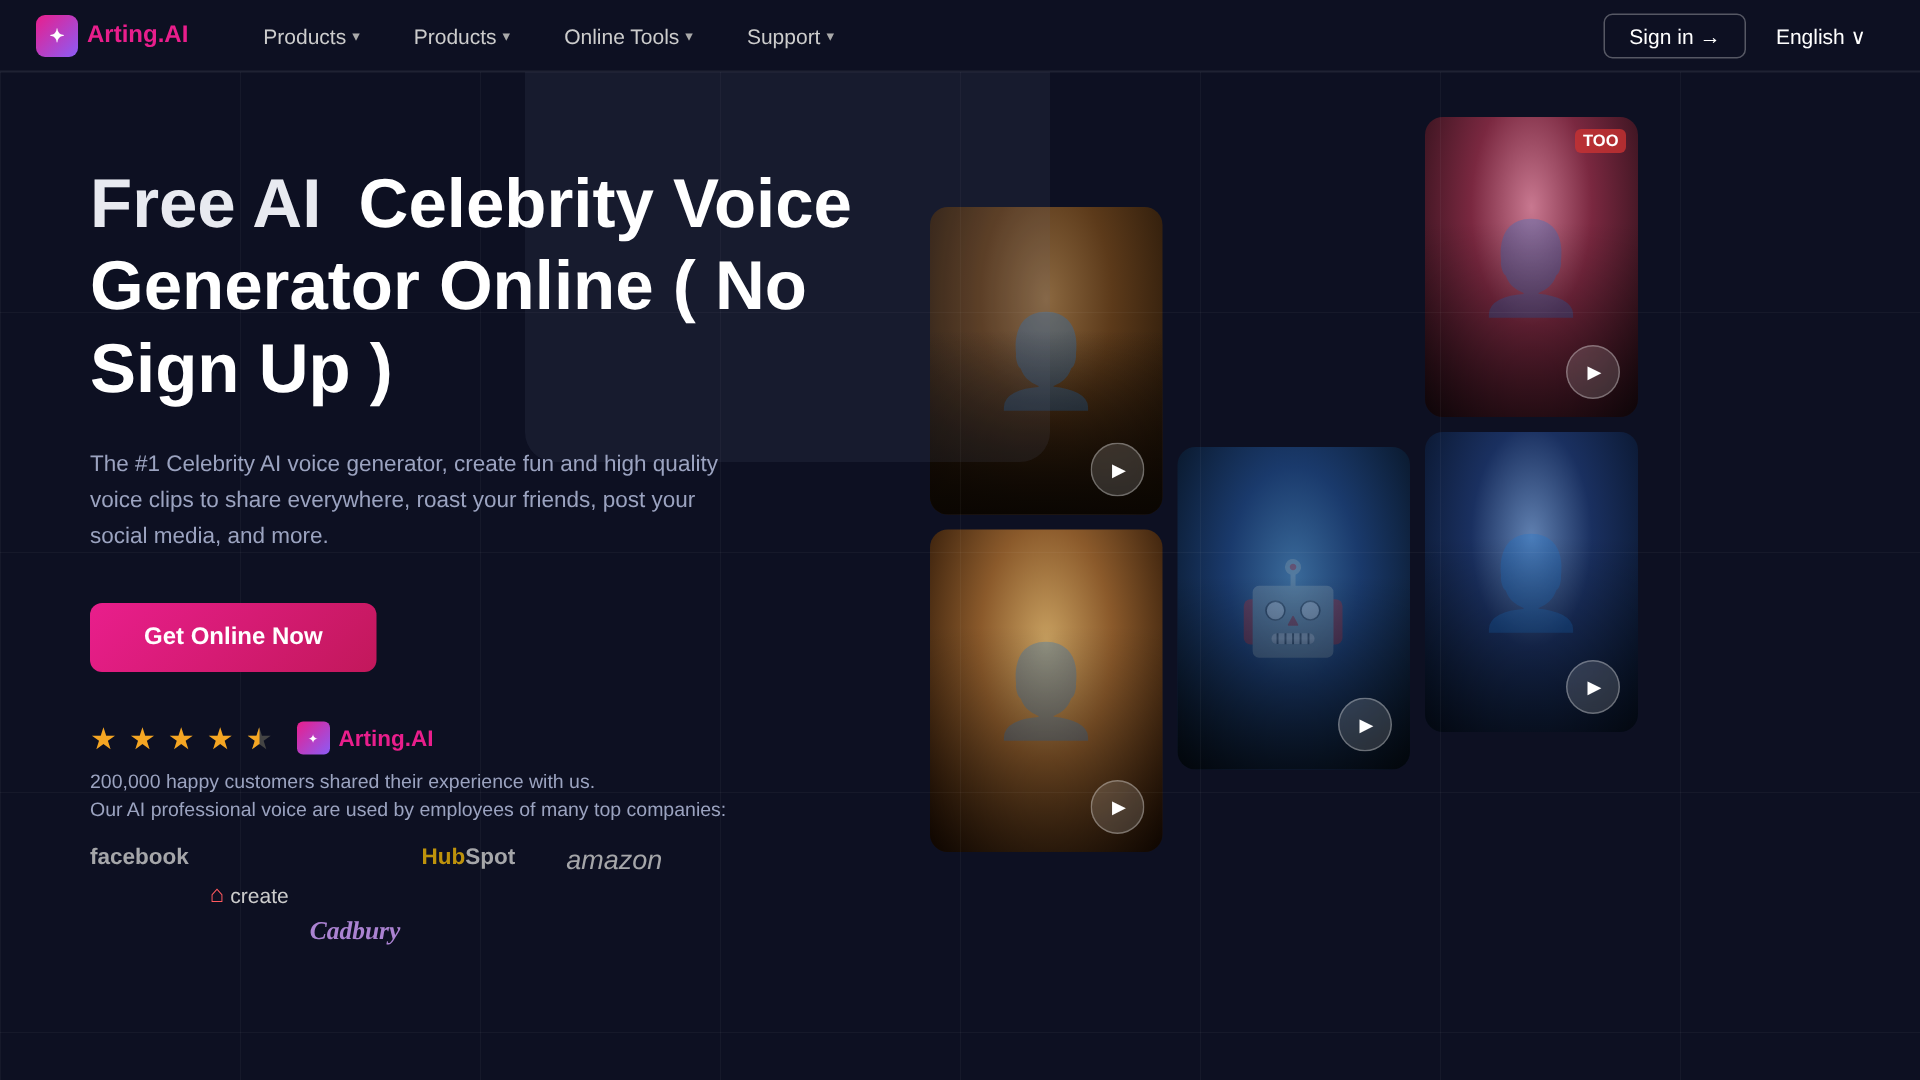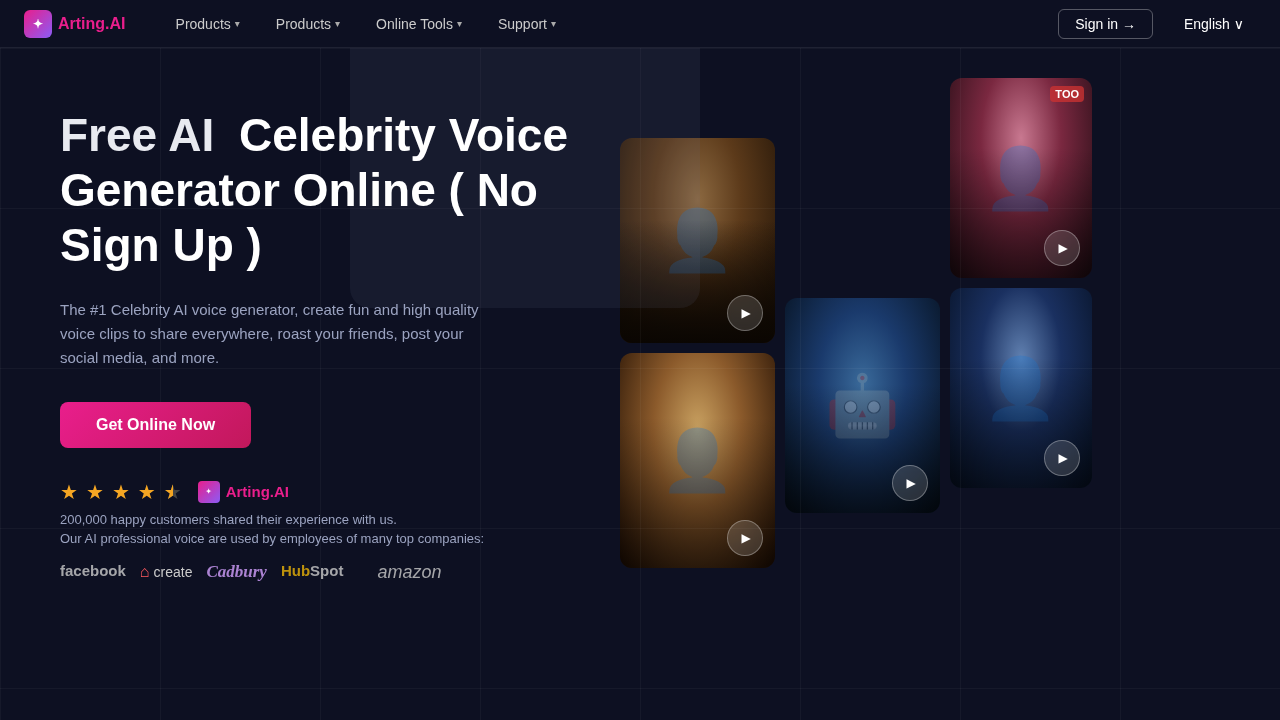--- a/index.html
+++ b/index.html
@@ -41,21 +41,21 @@
     .logo-text span { color: #e91e8c; }
     .nav-links { display: flex; align-items: center; gap: 0; flex: 1; }
     .nav-item {
       display: flex; align-items: center; gap: 4px;
       padding: 0 18px; height: 41px;
       font-size: 14px; color: #ccc;
       cursor: pointer;
       position: relative;
     }
     .nav-chevron { font-size: 10px; color: #aaa; }
-    .nav-right { display: flex; align-items: center; gap: 19px; margin-left: auto; }
+    .nav-right { display: flex; align-items: center; gap: 8px; margin-left: auto; }
     .sign-in-btn {
       display: flex; align-items: center; gap: 4px;
       padding: 6px 16px;
       border: 1.5px solid rgba(255,255,255,0.3);
       border-radius: 6px;
       font-size: 14px; color: #fff;
       cursor: pointer;
       background: transparent;
     }
     .lang-btn {
@@ -357,21 +357,21 @@
 
     <p class="rating-text">200,000 happy customers shared their experience with us.</p>
     <p class="partners-text">Our AI professional voice are used by employees of many top companies:</p>
 
     <div class="partner-logos">
       <span class="partner-logo facebook">facebook</span>
       <span class="airbnb-logo">
         <span class="airbnb-icon">⌂</span>
         <span>create</span>
       </span>
-      <span class="cadbury-logo partner-logo" style="font-family: Georgia, serif; font-style: italic; font-size: 17px; color: #d4a0ff;">Cadbury</span>
+      <span class="cadbury-logo partner-logo" style="font-family: Georgia, serif; font-style: italic; font-size: 17px; color: #d4a0ff; margin-top: 48px;">Cadbury</span>
       <span class="hubspot-logo partner-logo">
         <span style="color:#eab308;">Hub</span><span style="color:#ccc;">Spot</span>
       </span>
       <span class="amazon-logo partner-logo" style="font-style: italic; font-size: 18px;">amazon</span>
     </div>
   </div>
 
   <div class="media-container">
 
     <div class="col-center">

